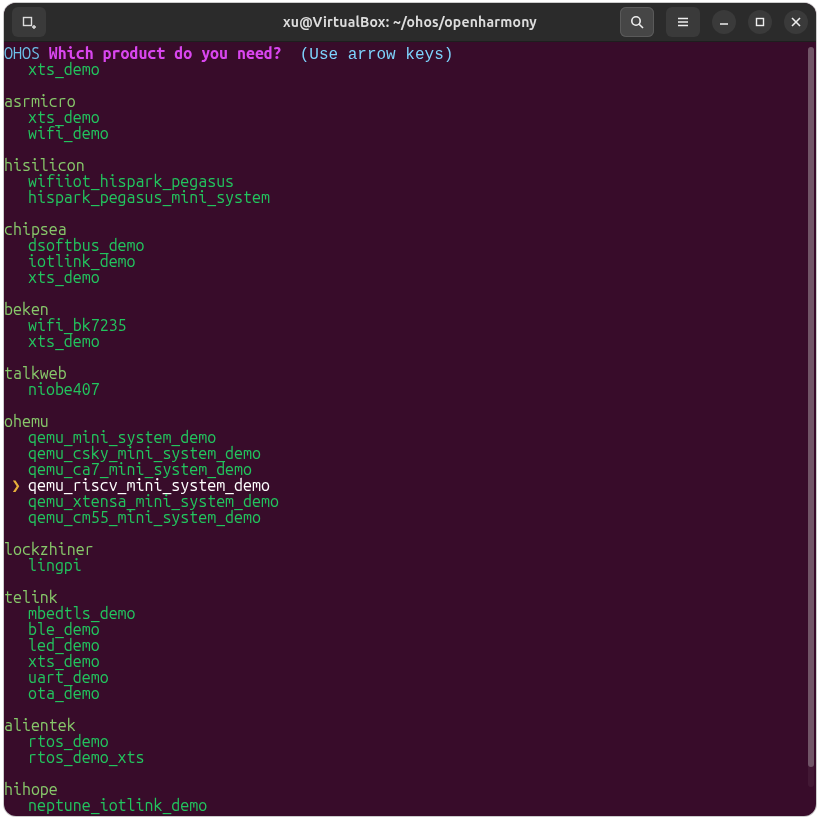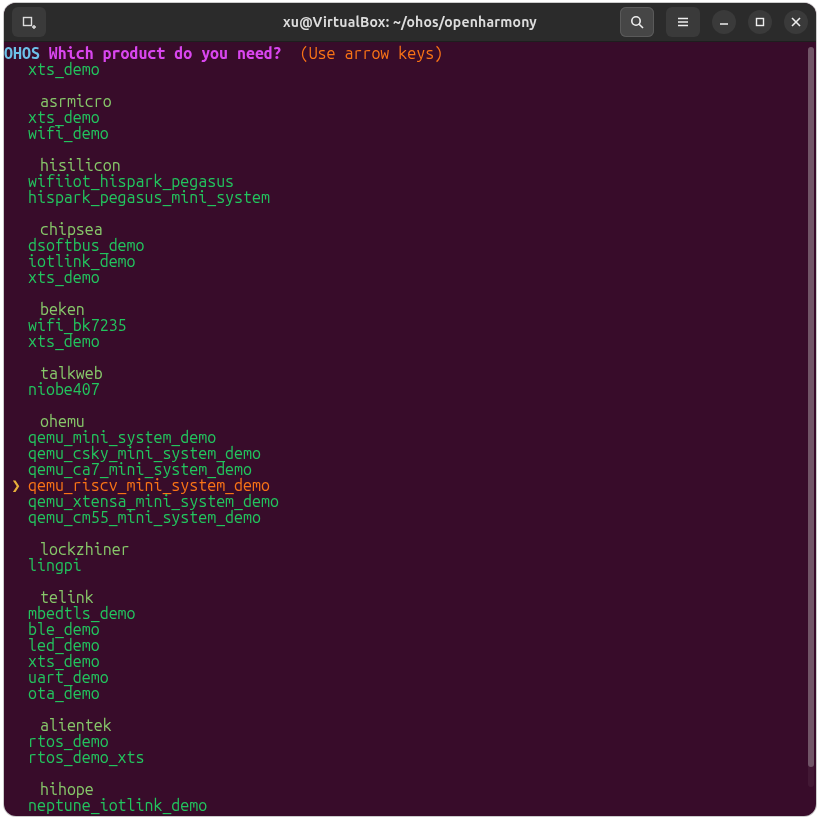--- a/index.html
+++ b/index.html
@@ -94,26 +94,26 @@
   }
   .scrollbar-thumb {
     position: absolute;
     left: 0; right: 0;
     top: 0;
     height: 720px;
     background: rgba(200,200,200,.35);
     border-radius: 3px;
   }
   .line { height: 16px; padding-left: 0; }
-  .col-prompt { color: #6cc0e8; font-weight: bold; }
+  .col-prompt { color: #6cc0e8; font-weight: normal; }
   .col-question { color: #d946ef; font-weight: bold; }
-  .col-hint { color: #f97316; }
-  .col-vendor { color: #87c86a; padding-left: 36px; }
+  .col-hint { color: #7dd3fc; font-family: Liberation Mono, monospace; }
+  .col-vendor { color: #87c86a; }
   .col-item { color: #22c55e; }
-  .col-sel { color: #f97316; }
+  .col-sel { color: #ffffff; }
   .indicator {
     display: inline-block;
     width: 24px;
     color: #e7b13b;
     font-weight: bold;
     text-align: center;
   }
   .blank { display:inline-block; width:24px; }
 </style>
 </head>

